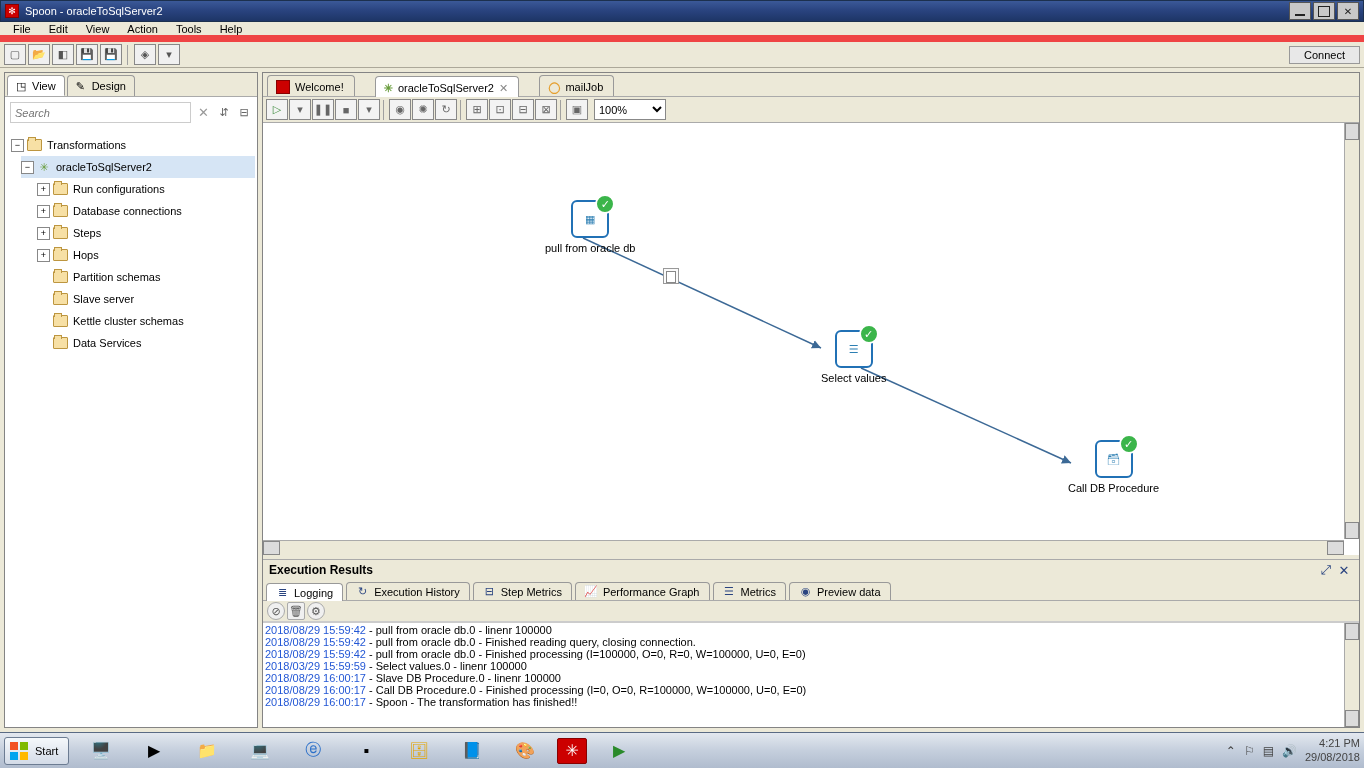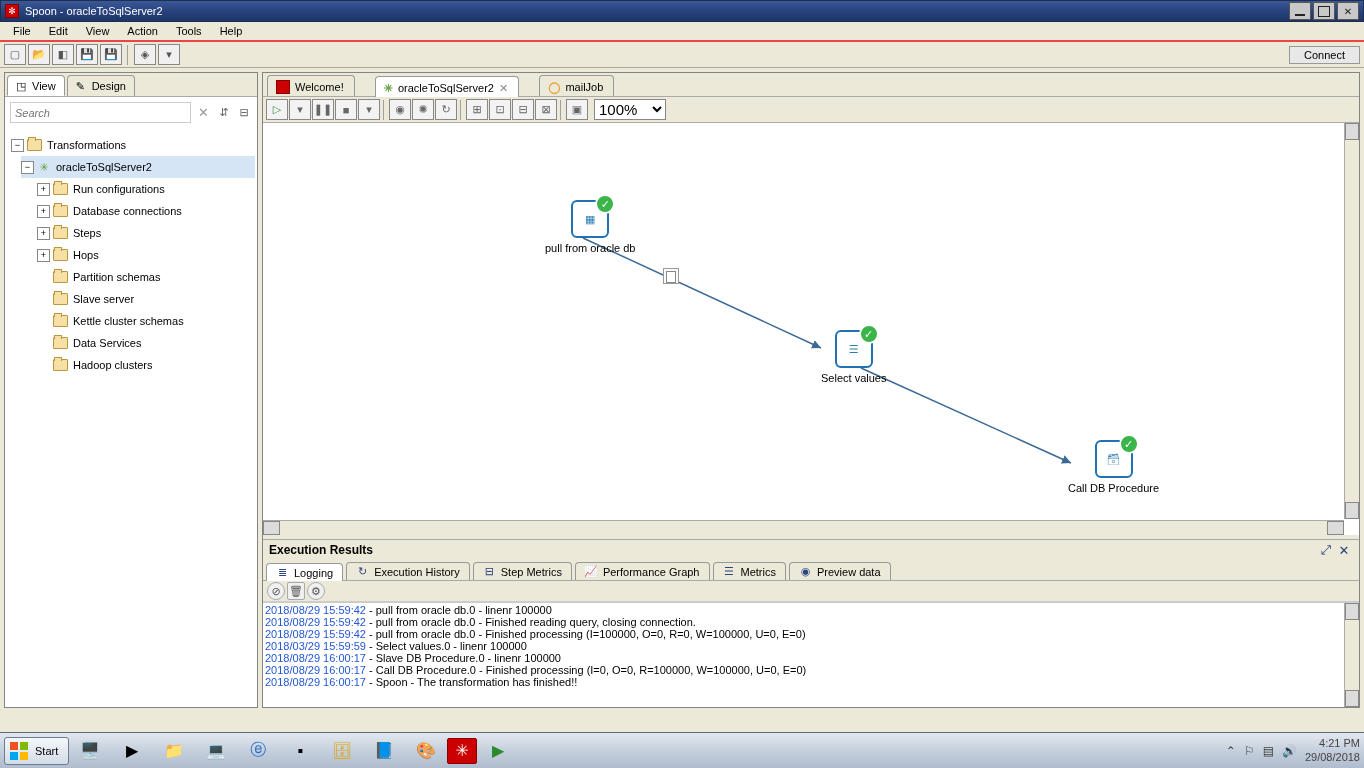--- a/index.html
+++ b/index.html
@@ -40,21 +40,21 @@
   display: inline-flex; align-items: center; justify-content: center;
   font-family: Arial;
 }
 .winbtn .min:before { content: ""; display: block; width: 10px; height: 2px; background: #222; margin-top: 8px; }
 .winbtn .max:before { content: ""; display: block; width: 10px; height: 9px; border: 1.5px solid #222; }
 .winbtn .close:before { content: "✕"; font-size: 10px; color: #222; }
 
 .menubar {
   height: 20px;
   background: #ece9d8;
-  border-bottom: 2px solid #ef4444;
+  border-bottom: 7px solid #ef4444;
   display: flex;
   align-items: center;
   padding-left: 4px;
 }
 .menubar span { padding: 3px 9px; }
 
 .tbrow {
   height: 26px;
   background: #ece9d8;
   border-bottom: 1px solid #aca899;
@@ -217,21 +217,21 @@
   border: 1px solid #888;
   background: #f3f3f3;
   display: inline-flex; align-items: center; justify-content: center;
   font-size: 11px; color: #666; margin-left: 1px;
 }
 .ctb.play { color: #3a8a3a; }
 .canvas-toolbar .zoom {
   margin-left: 6px;
   border: 1px solid #888;
   height: 21px; width: 72px;
-  background: #fff; font-size: 15px;
+  background: #fff; font-size: 11px;
 }
 
 
 .canvas-wrap { flex: 1; display: flex; flex-direction: column; min-height: 0; background: #fff; position: relative; }
 .canvas {
   flex: 1;
   background: #fff;
   position: relative;
   overflow: hidden;
 }
@@ -360,22 +360,21 @@
 .log-vscroll:after { bottom: 0; }
 
 
 .taskbar {
   height: 36px;
   background: linear-gradient(180deg, #e3e8ef 0%, #c5cfdd 50%, #b0bcce 100%);
   border-top: 1px solid #5a6b84;
   display: flex;
   align-items: center;
   padding: 0 4px;
-  gap: 0;
-  margin-top: 20px;
+  gap: 11px;
 }
 .start-btn {
   height: 28px;
   display: flex; align-items: center;
   background: linear-gradient(180deg,#f5f8fb,#d3dbe7);
   border: 1px solid #6c7c92; border-radius: 3px;
   padding: 0 10px 0 4px; gap: 6px;
 }
 .start-orb {
   width: 20px; height: 20px;
@@ -497,25 +496,20 @@
           </div>
           <div class="tree-row">
             <span class="spacer13"></span>
             <span class="folder-ico"></span>
             <span>Kettle cluster schemas</span>
           </div>
           <div class="tree-row">
             <span class="spacer13"></span>
             <span class="folder-ico"></span>
             <span>Data Services</span>
-          </div>
-          <div class="tree-row">
-            <span class="spacer13"></span>
-            <span class="folder-ico"></span>
-            <span>Hadoop clusters</span>
           </div>
         </div>
       </div>
     </div>
   </div>
 
   <div class="rightpane">
 
     <div class="edit-tabs">
       <div class="edit-tab">

